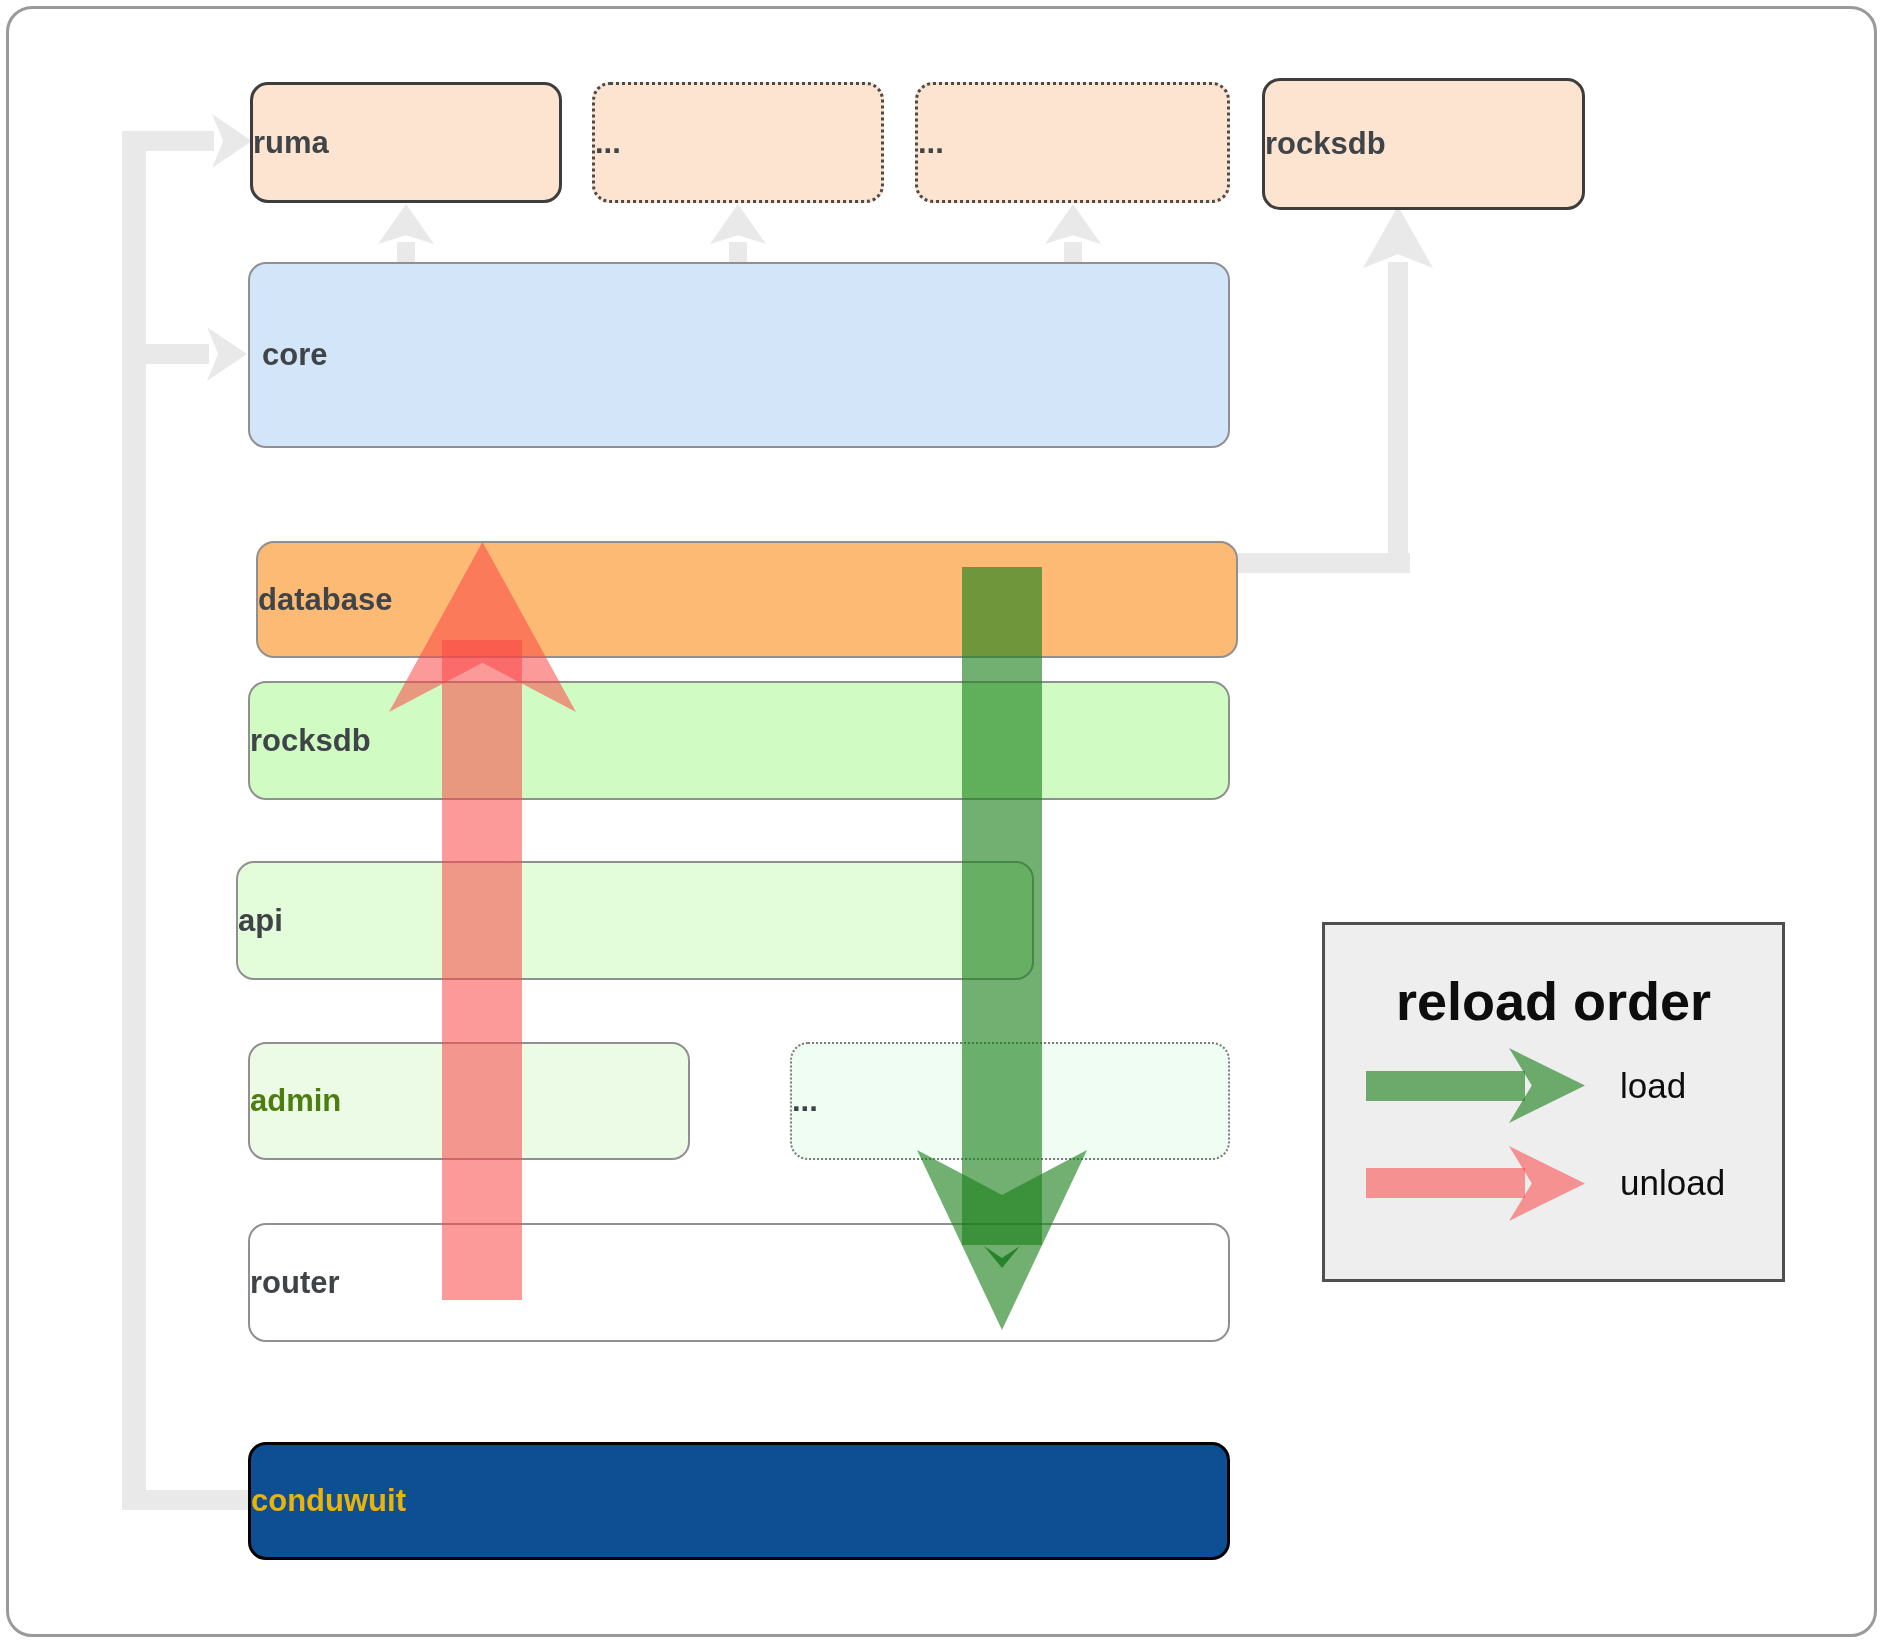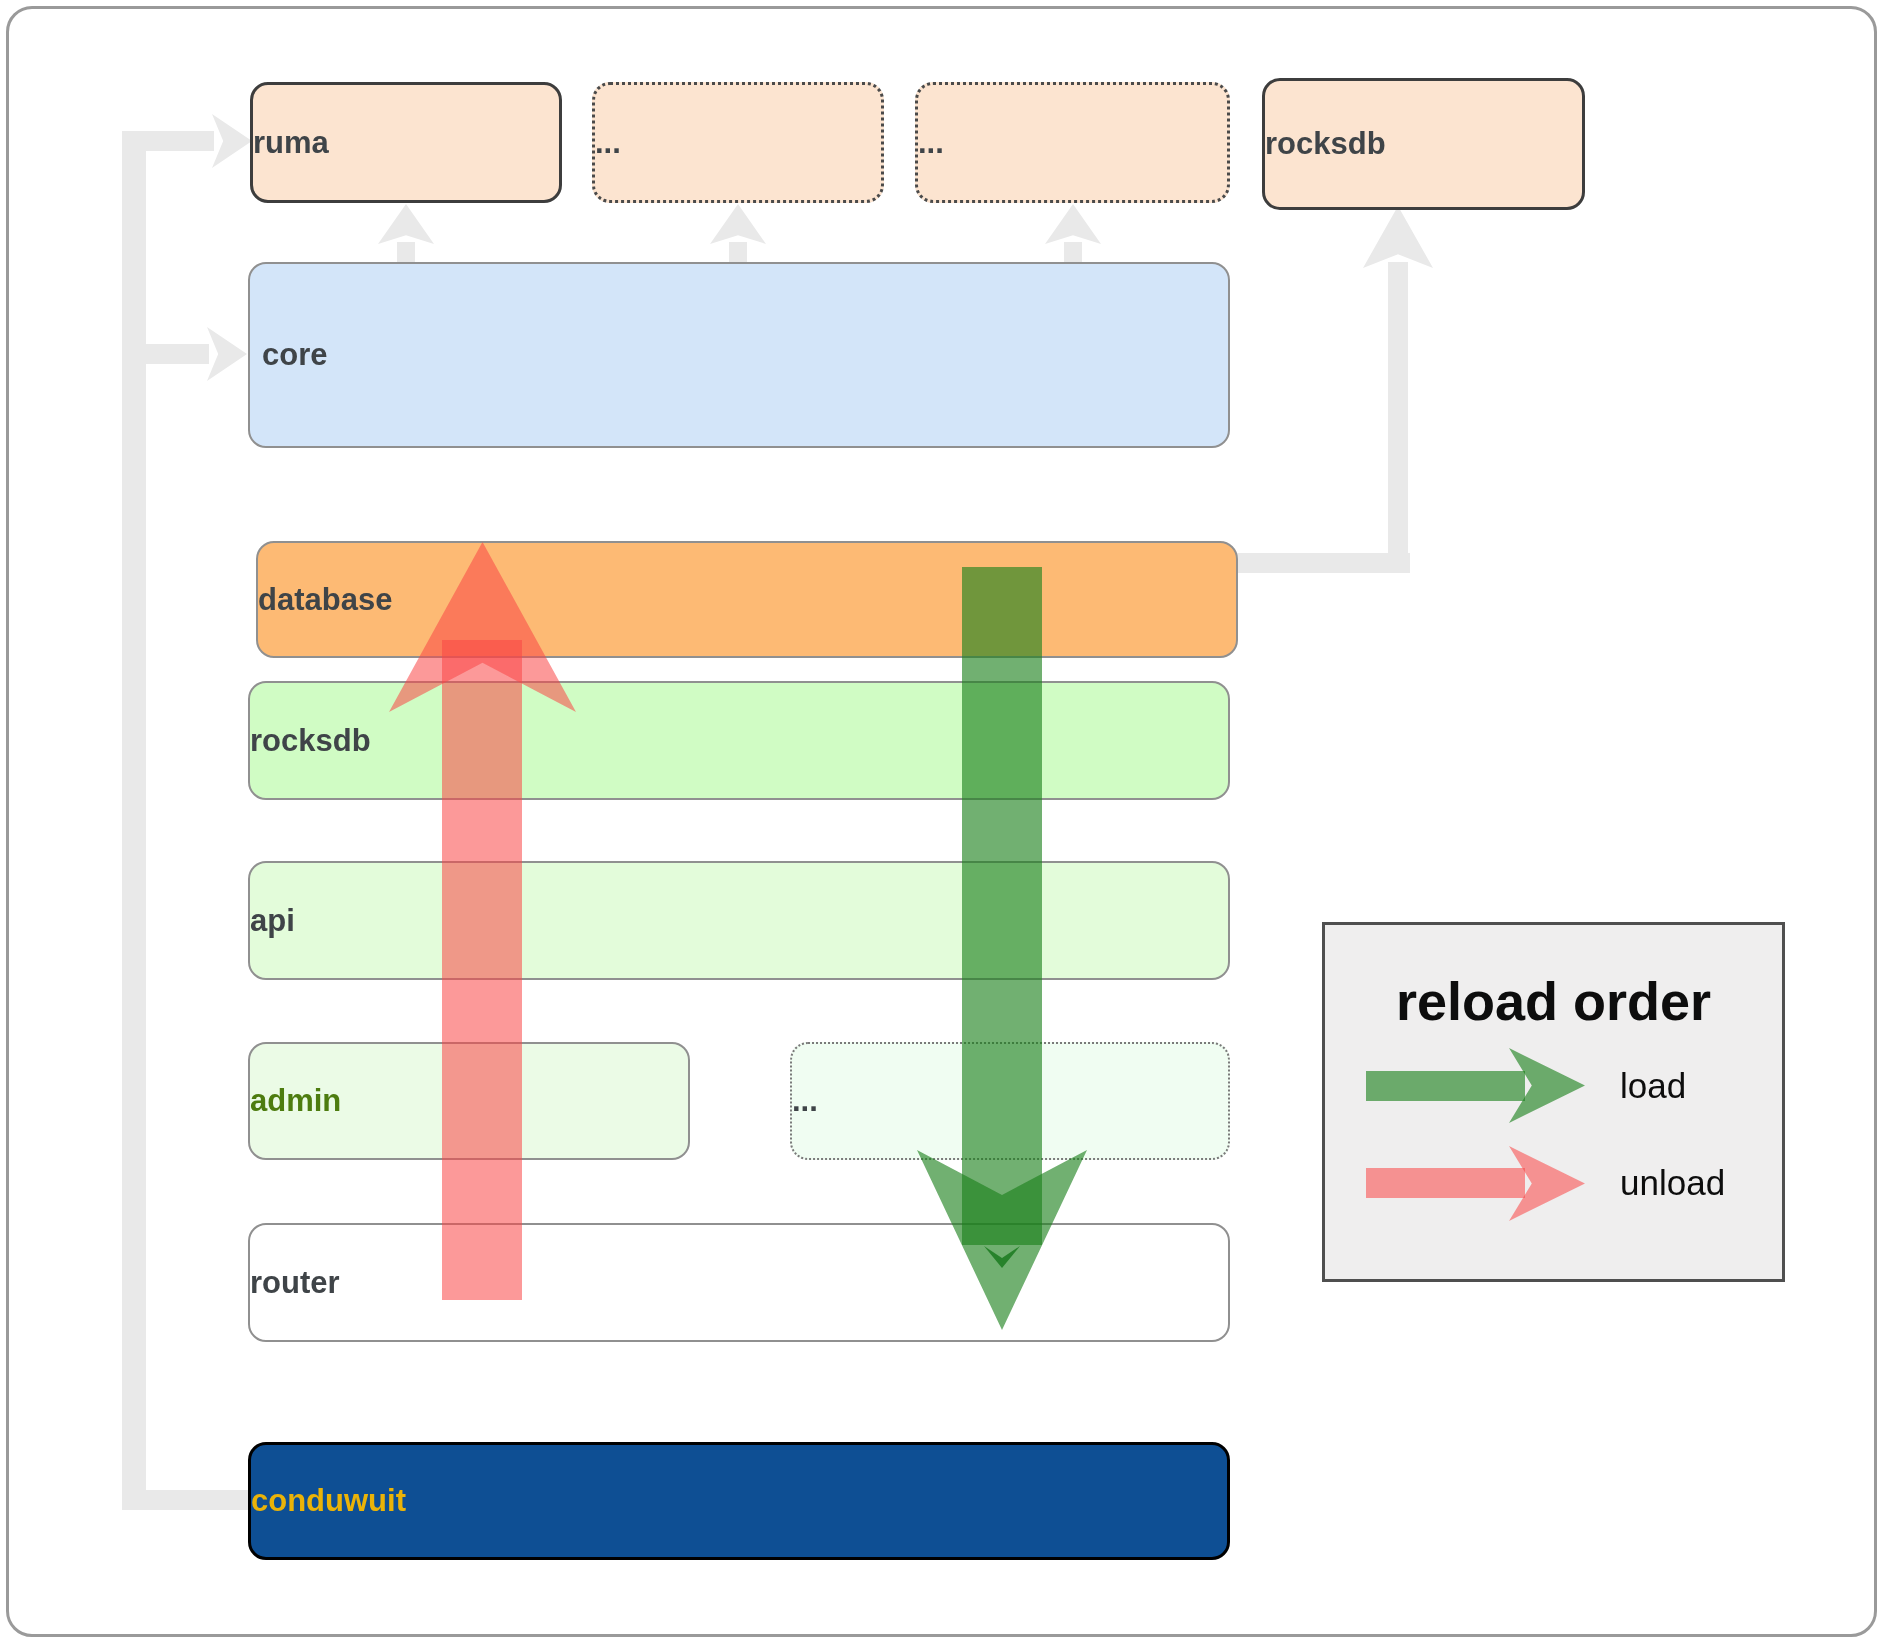--- a/index.html
+++ b/index.html
@@ -14,21 +14,21 @@
   .peach.dotted{border:3px dotted #4a4a4a;}
   #box-ruma   {left:250px;top:82px;width:312px;height:121px;}
   #box-dots-a {left:592px;top:82px;width:292px;height:121px;}
   #box-dots-b {left:915px;top:82px;width:315px;height:121px;}
   #box-rocksdb{left:1262px;top:78px;width:323px;height:132px;}
 
   .layer{border:2px solid #909090;}
   #box-core     {left:248px;top:262px;width:982px;height:186px;background:#d3e5f9;padding-left:12px;}
   #box-database {left:256px;top:502px;width:982px;height:117px;background:#fdba74;margin-top:39px;}
   #box-service  {left:248px;top:681px;width:982px;height:119px;background:#d0fcc4;}
-  #box-api      {left:248px;top:861px;width:982px;height:119px;background:#e3fcda;}
+  #box-api      {left:236px;top:861px;width:798px;height:119px;background:#e3fcda;}
   #box-admin    {left:248px;top:1042px;width:442px;height:118px;background:#ebfbe6;color:#4d7c0f;}
   #box-admin-dots{left:790px;top:1042px;width:440px;height:118px;background:#f0fdf2;
                   border:2px dotted #7a7a7a;}
   #box-router   {left:248px;top:1223px;width:982px;height:119px;background:#ffffff;}
   #box-conduwuit{left:248px;top:1442px;width:982px;height:118px;background:#0e4f94;
                  border:3px solid #000000;color:#eab308;}
 
   
   .conn{position:absolute;background:#e9e9e9;}
   .head{position:absolute;background:#e9e9e9;}

